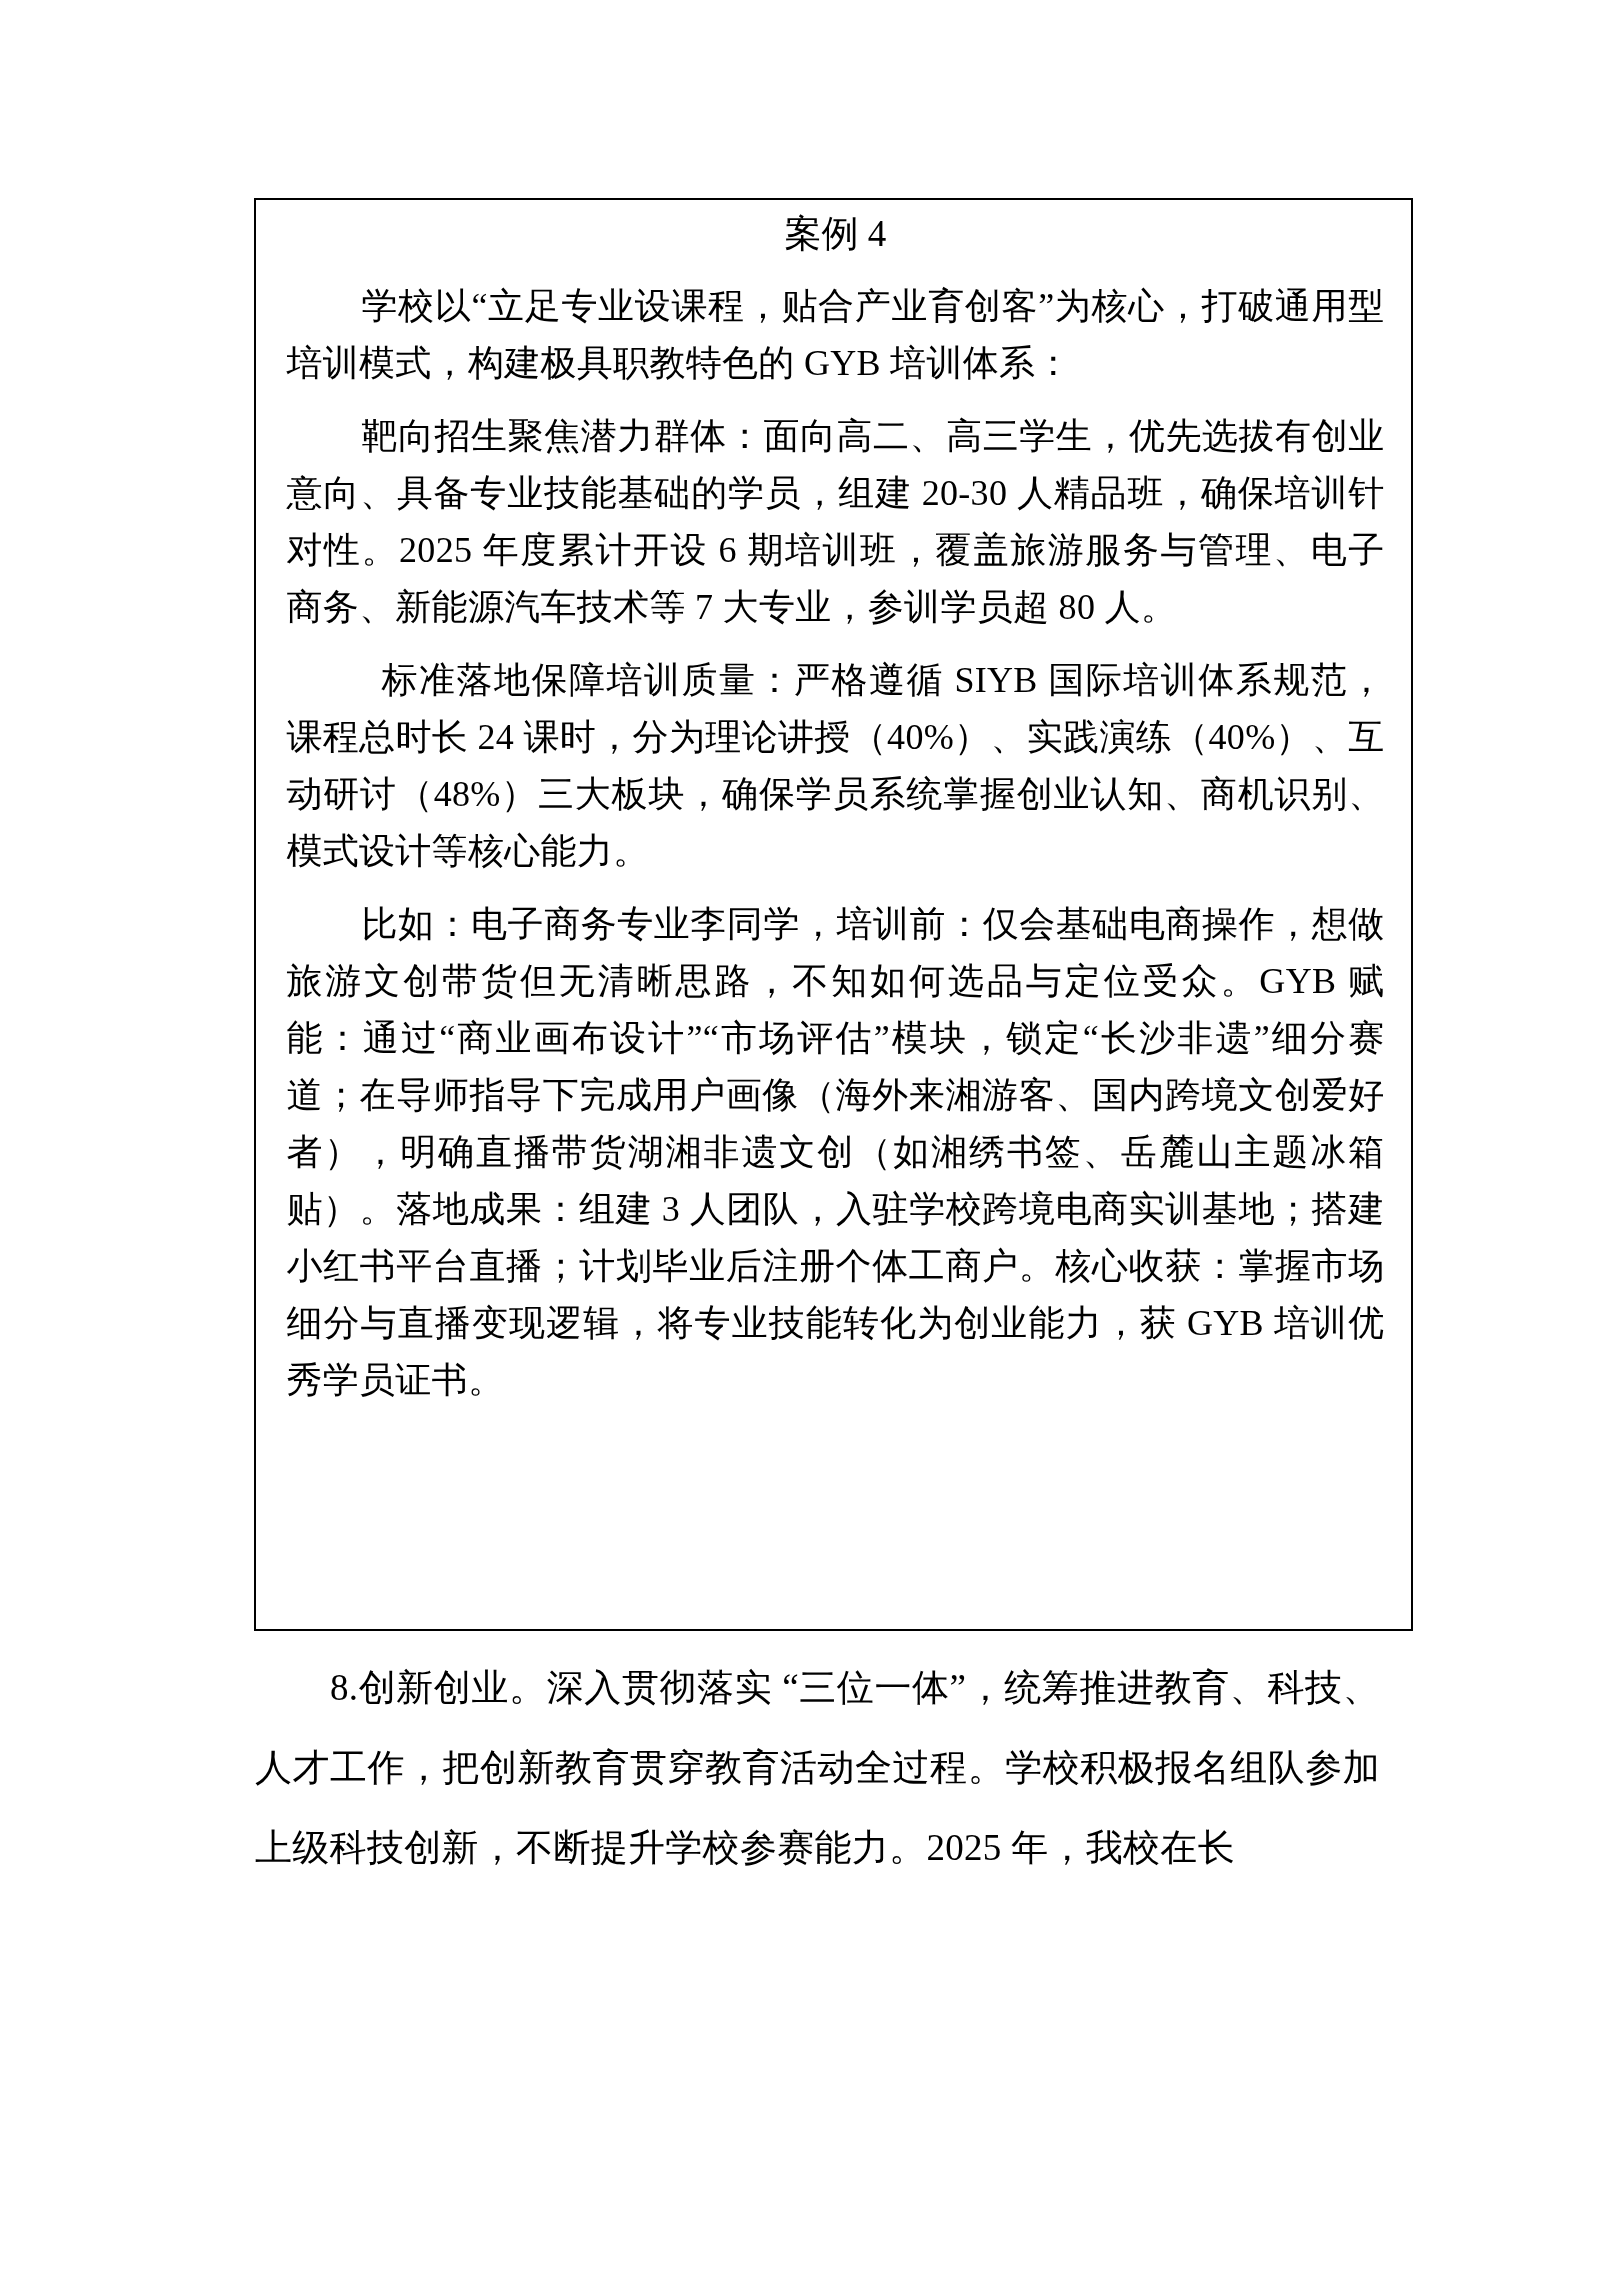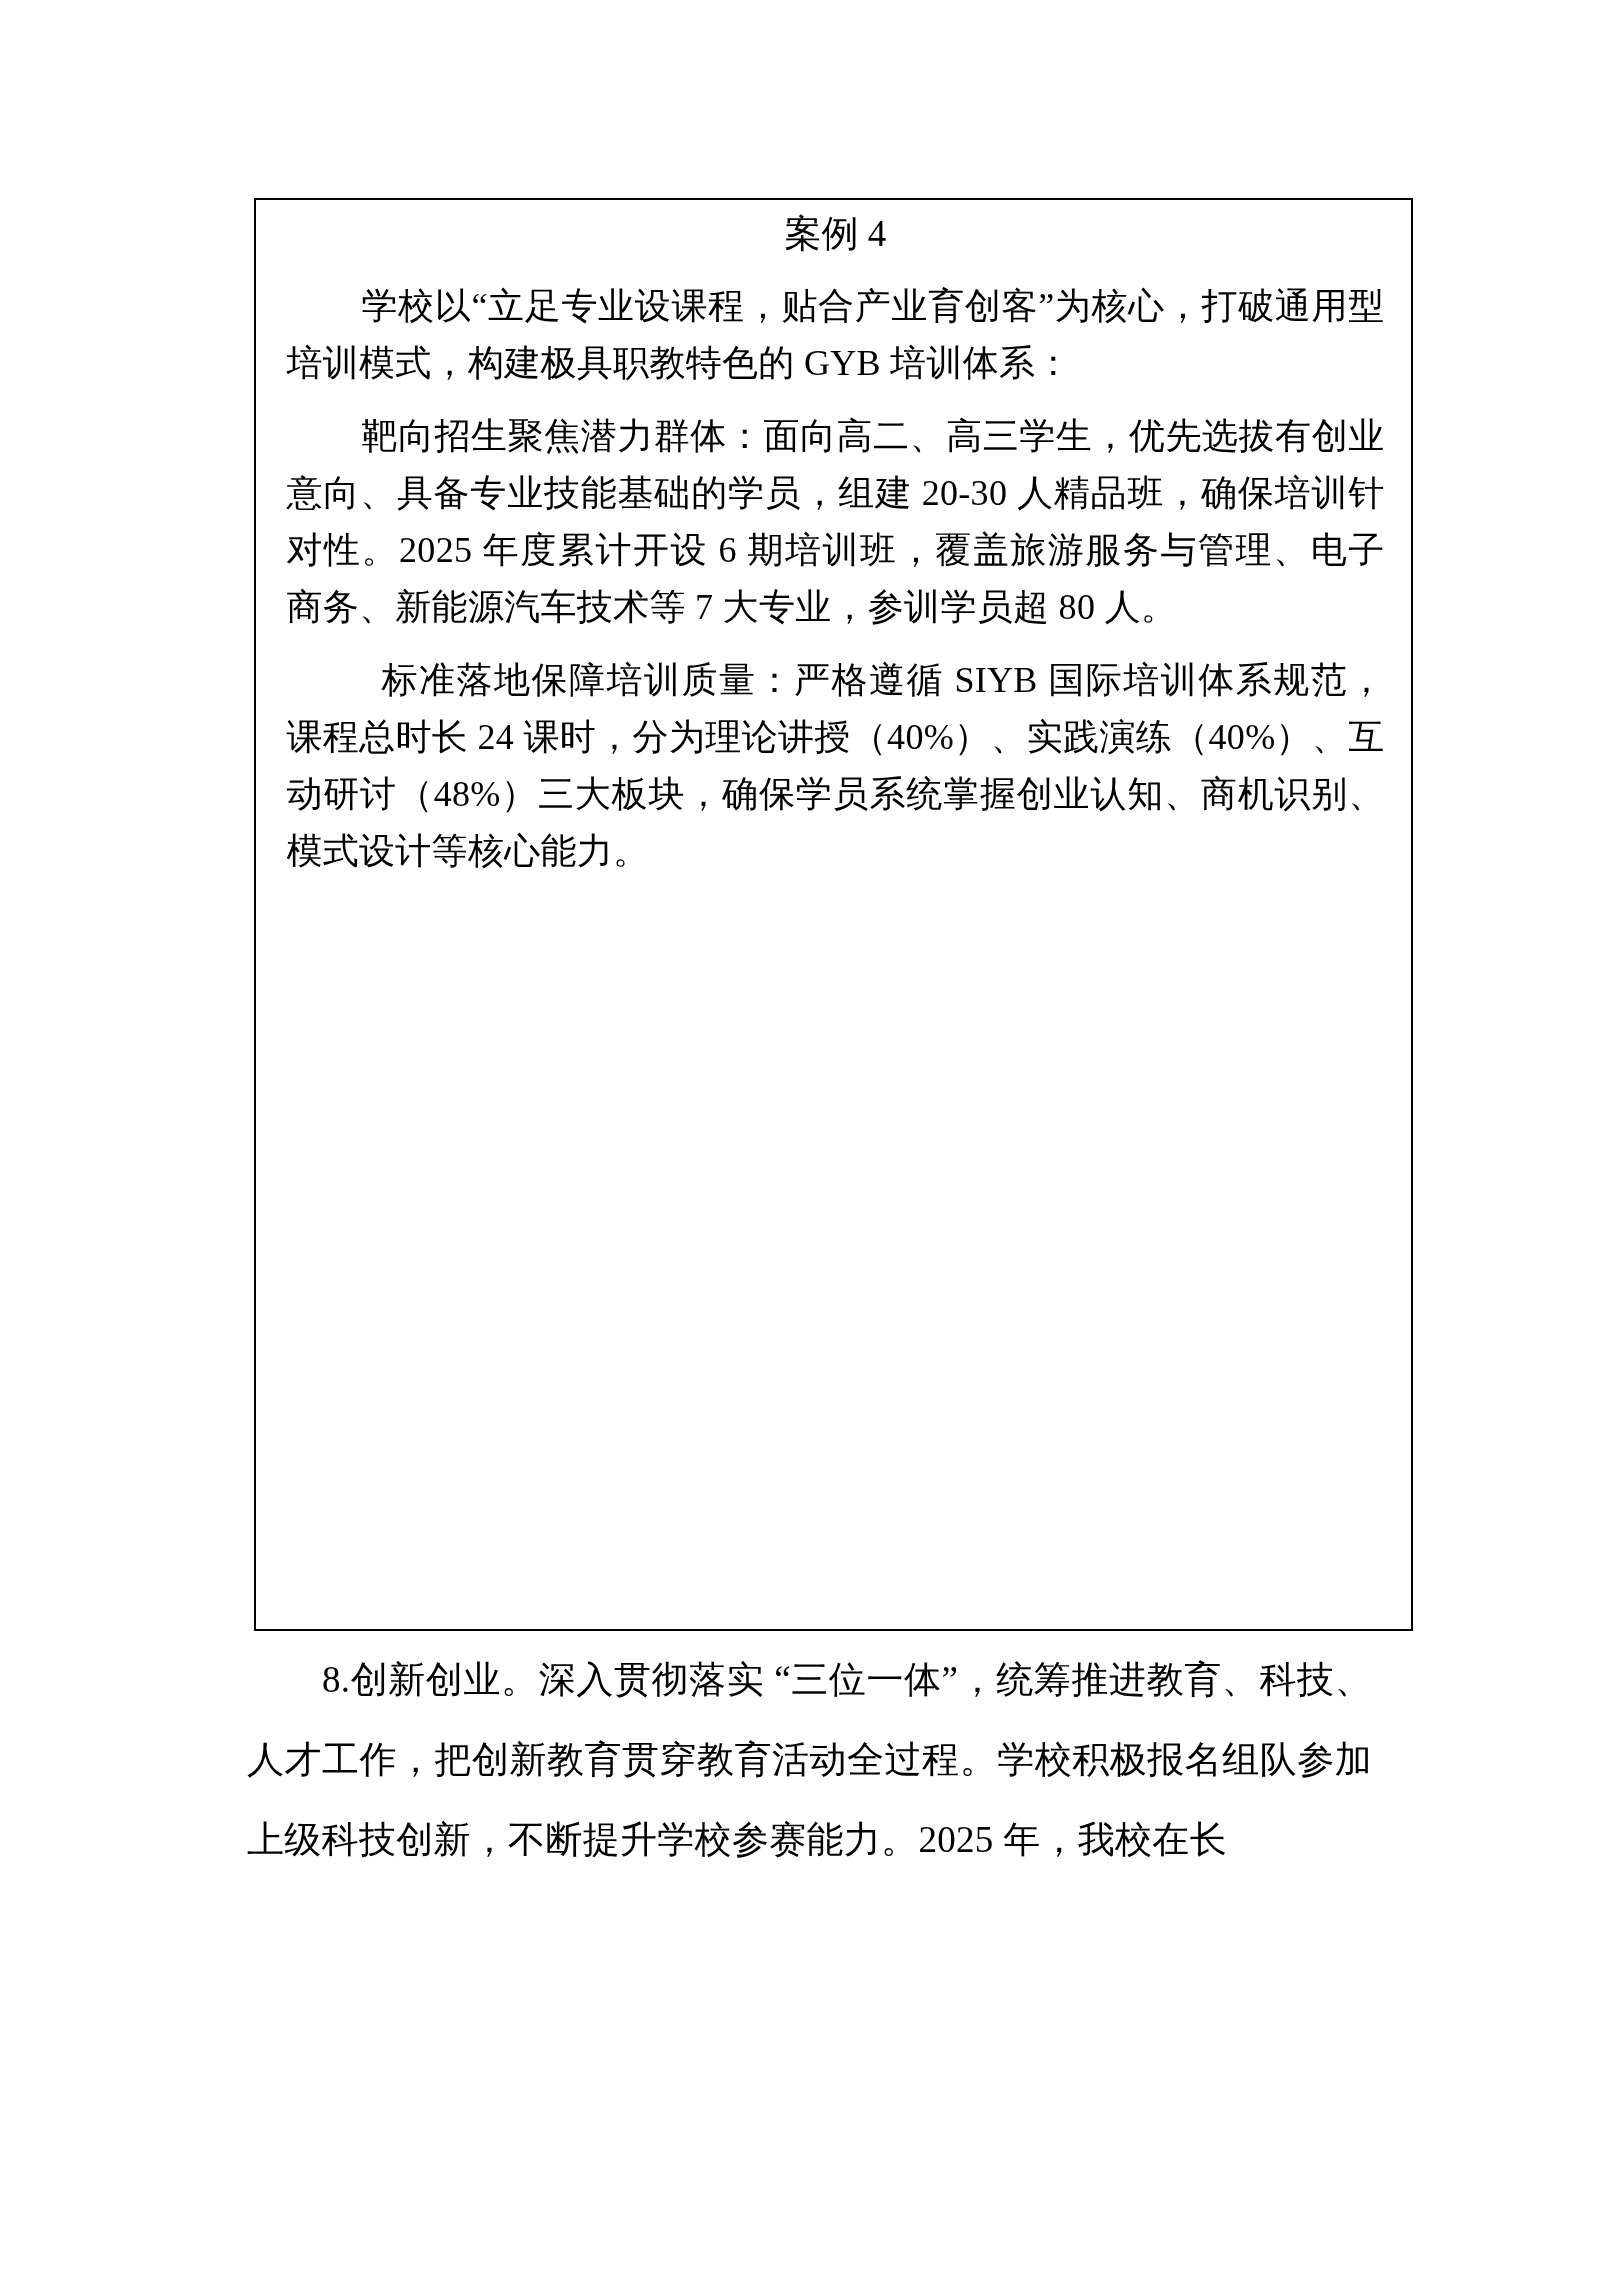--- a/index.html
+++ b/index.html
@@ -45,21 +45,21 @@
     letter-spacing: 0.3px;
   }
   .box-para.indent-lg {
     text-indent: 95px;
   }
   .body-para {
     position: absolute;
     left: 247px;
     top: 1640px;
     width: 1125px;
-    margin: 0;
+    margin: 8px;
     font-size: 37px;
     line-height: 80px;
     text-align: justify;
     text-justify: inter-character;
     word-break: break-all;
     text-indent: 75px;
     letter-spacing: 0.3px;
   }
 </style>
 </head>
@@ -70,18 +70,19 @@
   <div class="case-box">
     <p class="box-title">案例 4</p>
 
     <p class="box-para">学校以“立足专业设课程，贴合产业育创客”为核心，打破通用型培训模式，构建极具职教特色的 GYB 培训体系：</p>
 
     <p class="box-para">靶向招生聚焦潜力群体：面向高二、高三学生，优先选拔有创业意向、具备专业技能基础的学员，组建 20-30 人精品班，确保培训针对性。2025 年度累计开设 6 期培训班，覆盖旅游服务与管理、电子商务、新能源汽车技术等 7 大专业，参训学员超 80 人。</p>
 
 
     <p class="box-para indent-lg">标准落地保障培训质量：严格遵循 SIYB 国际培训体系规范，课程总时长 24 课时，分为理论讲授（40%）、实践演练（40%）、互动研讨（48%）三大板块，确保学员系统掌握创业认知、商机识别、模式设计等核心能力。</p>
 
+    <p class="box-para">比如：电子商务专业李同学，培训前：仅会基础电商操作，想做旅游文创带货但无清晰思路，不知如何选品与定位受众。GYB 赋能：通过“商业画布设计”“市场评估”模块，锁定“长沙非遗”细分赛道；在导师指导下完成用户画像（海外来湘游客、国内跨境文创爱好者），明确直播带货湖湘非遗文创（如湘绣书签、岳麓山主题冰箱贴）。落地成果：组建 3 人团队，入驻学校跨境电商实训基地；搭建小红书平台直播；计划毕业后注册个体工商户。核心收获：掌握市场细分与直播变现逻辑，将专业技能转化为创业能力，获 GYB 培训优秀学员证书。</p>
   </div>
 
   <p class="body-para">8.创新创业。深入贯彻落实 “三位一体”，统筹推进教育、科技、人才工作，把创新教育贯穿教育活动全过程。学校积极报名组队参加上级科技创新，不断提升学校参赛能力。2025 年，我校在长</p>
 
 </div>
 
 
 </body></html>

